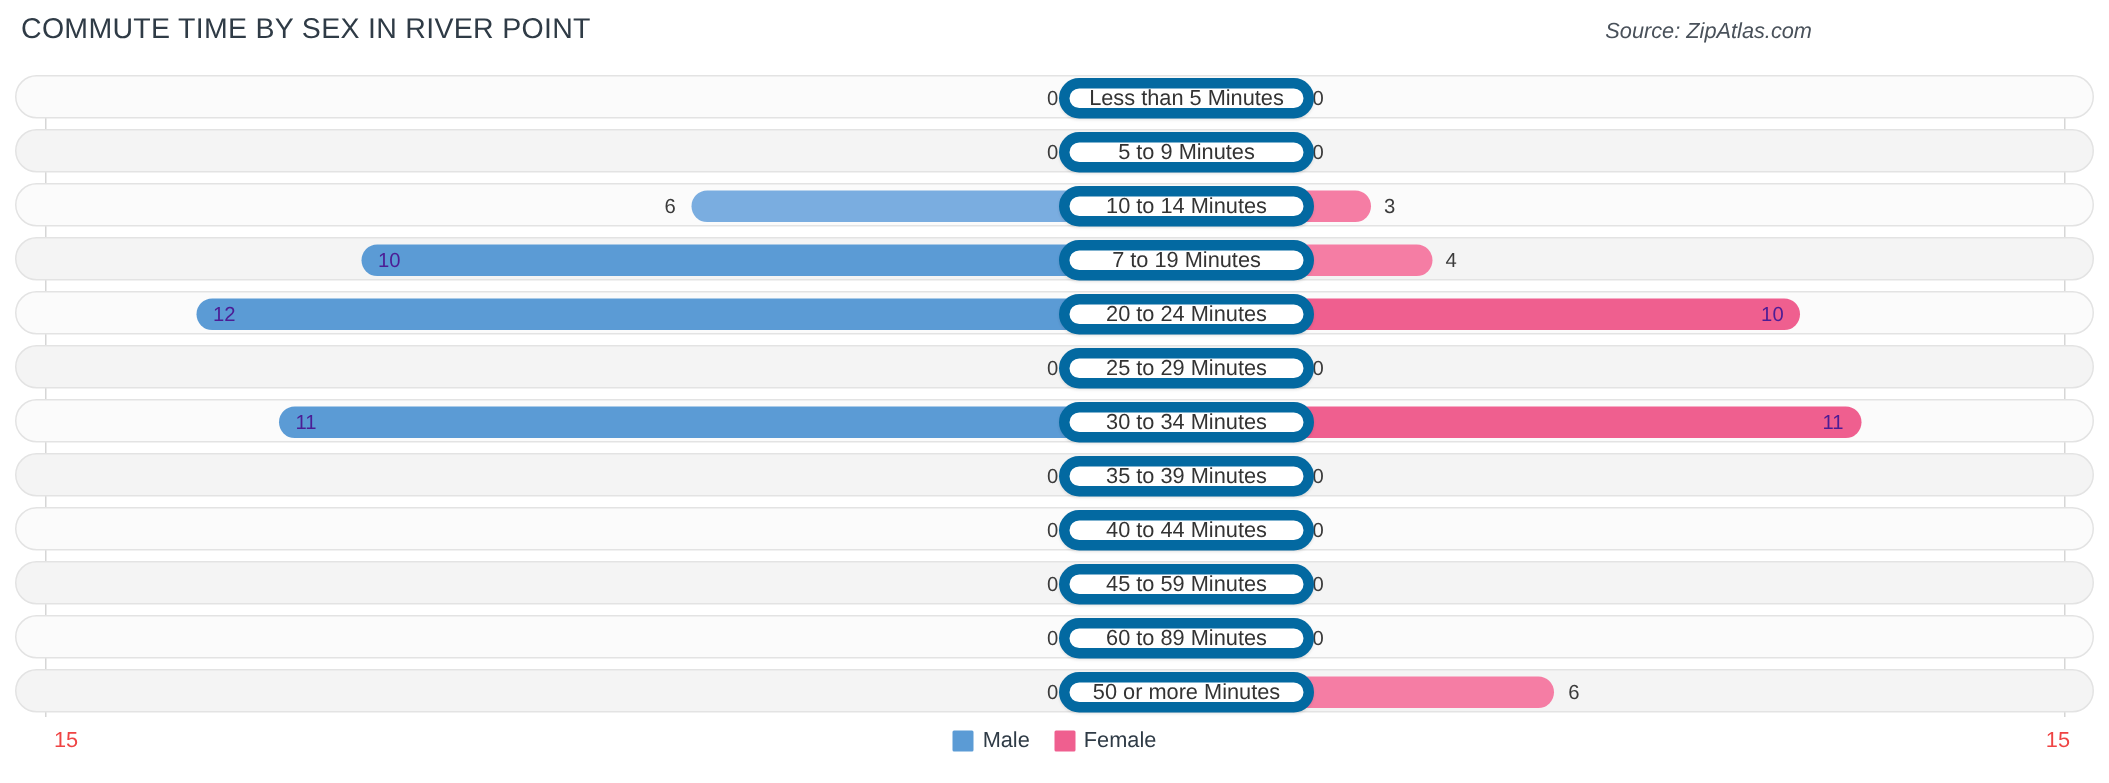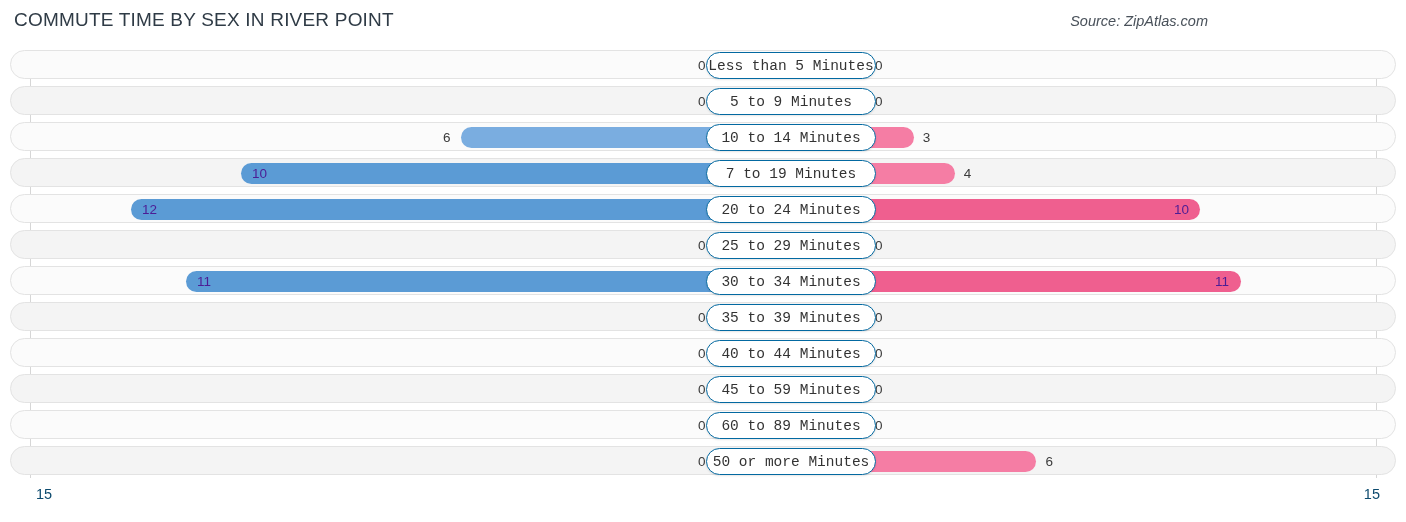--- a/index.html
+++ b/index.html
@@ -57,38 +57,37 @@
     font-size:13.5px;
     white-space:nowrap;
     line-height:19px;
   }
   .bar-val.inside{color:#4c1d95;}
   .bar-val.outside{color:#3b3b3b;}
 
   .cat-pill{
     position:absolute;top:1px;height:27px;
     background:#ffffff;
-    border:1px solid #0369a1;
+    border:7px solid #0369a1;
     border-radius:14px;
     box-shadow:0 1px 2px rgba(0,0,0,.10);
     display:flex;align-items:center;justify-content:center;
     font-size:14.5px;color:#333333;
     white-space:nowrap;
     box-sizing:border-box;
     padding:0 12px;
-    font-family:Liberation Mono, monospace;
   }
 
   
   #footer{
     position:absolute;left:0;top:481px;width:1406px;height:41px;
   }
   .axis-tick{
     position:absolute;top:5px;
-    font-size:14.5px;color:#0c4a6e;
+    font-size:14.5px;color:#ef4444;
   }
   #tick-left{left:36px;}
   #tick-right{right:26px;}
 
   #legend{
     position:absolute;left:0;right:0;top:5px;
     display:flex;justify-content:center;align-items:center;gap:16px;
   }
   .legend-item{display:flex;align-items:center;gap:6px;}
   .legend-swatch{width:14px;height:14px;border-radius:1px;display:block;}
@@ -188,13 +187,23 @@
       <div class="bar-val outside" style="left: 687px;">0</div>
       <div class="bar female" style="left: 780px; width: 245.455px; background: rgb(245, 125, 164);"></div>
       <div class="bar-val outside" style="left: 1034.45px;">6</div>
       <div class="cat-pill" style="left: 695px; width: 170px;">50 or more Minutes</div>
     </div>
   </div>
 
 <div id="footer">
   <div class="axis-tick" id="tick-left">15</div>
   <div class="axis-tick" id="tick-right">15</div>
+  <div id="legend">
+      <div class="legend-item">
+        <span class="legend-swatch" style="background: rgb(91, 155, 213);"></span>
+        <span class="legend-label">Male</span>
+      </div>
+      <div class="legend-item">
+        <span class="legend-swatch" style="background: rgb(239, 95, 143);"></span>
+        <span class="legend-label">Female</span>
+      </div>
+    </div>
 </div>
 
 </body></html>

